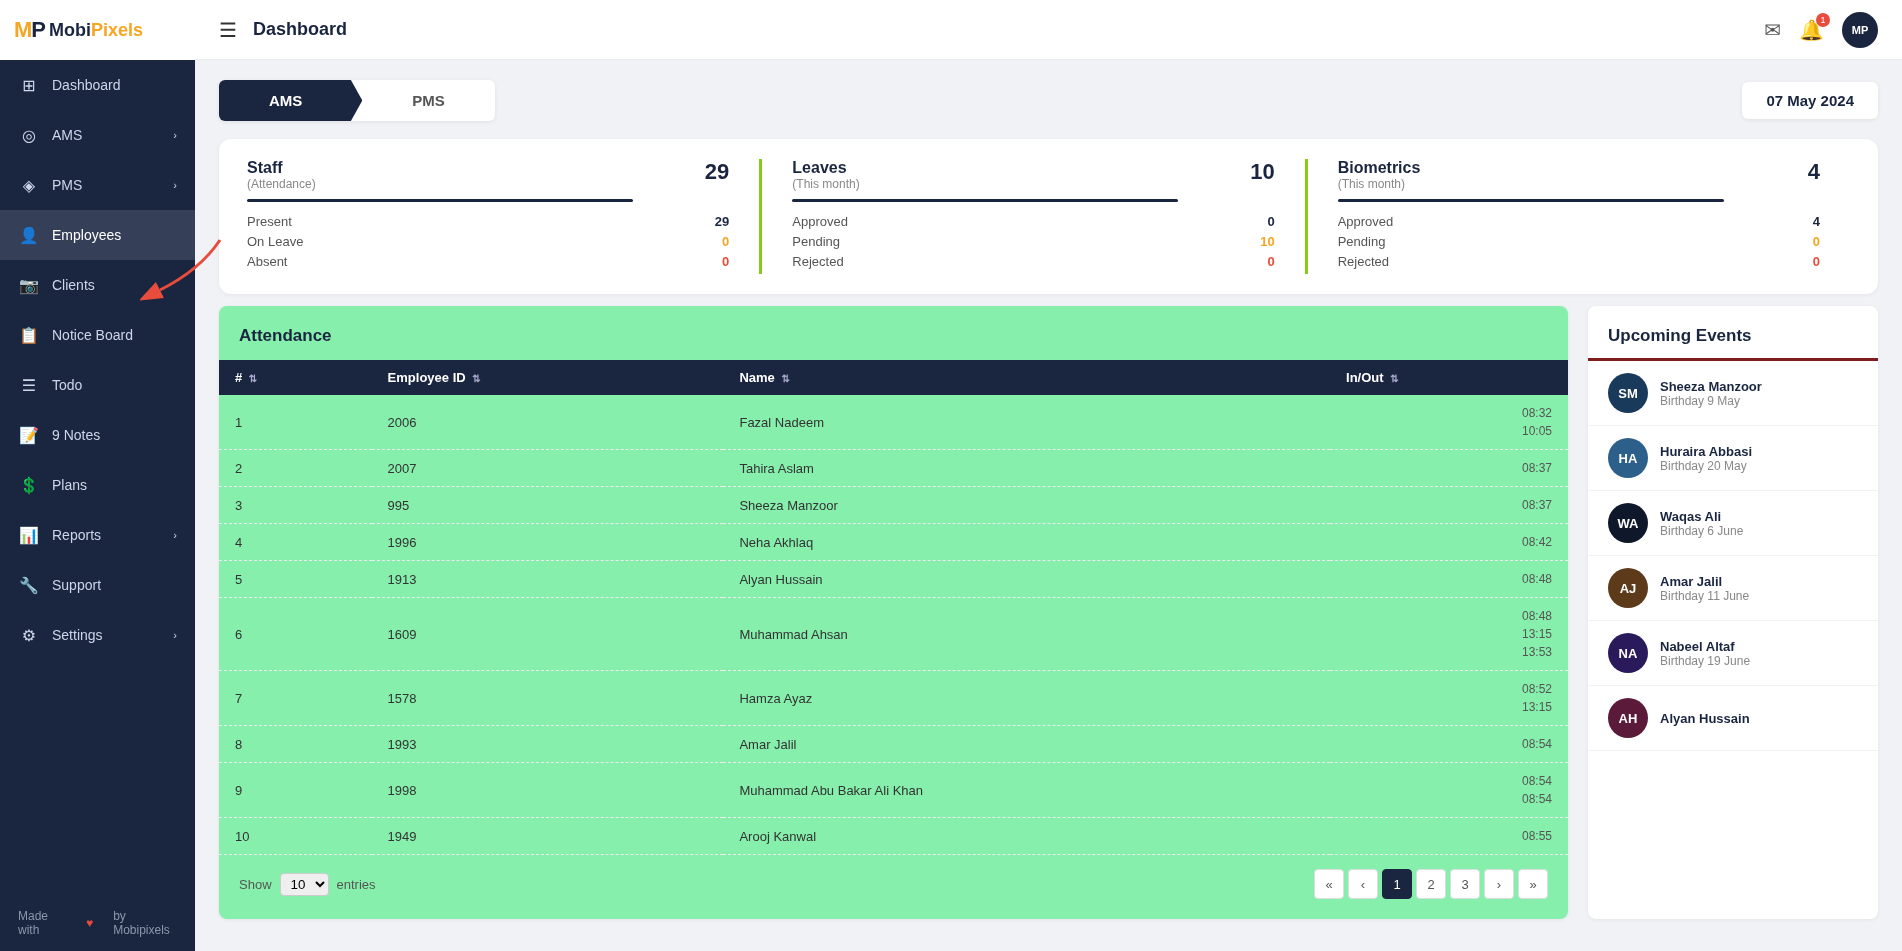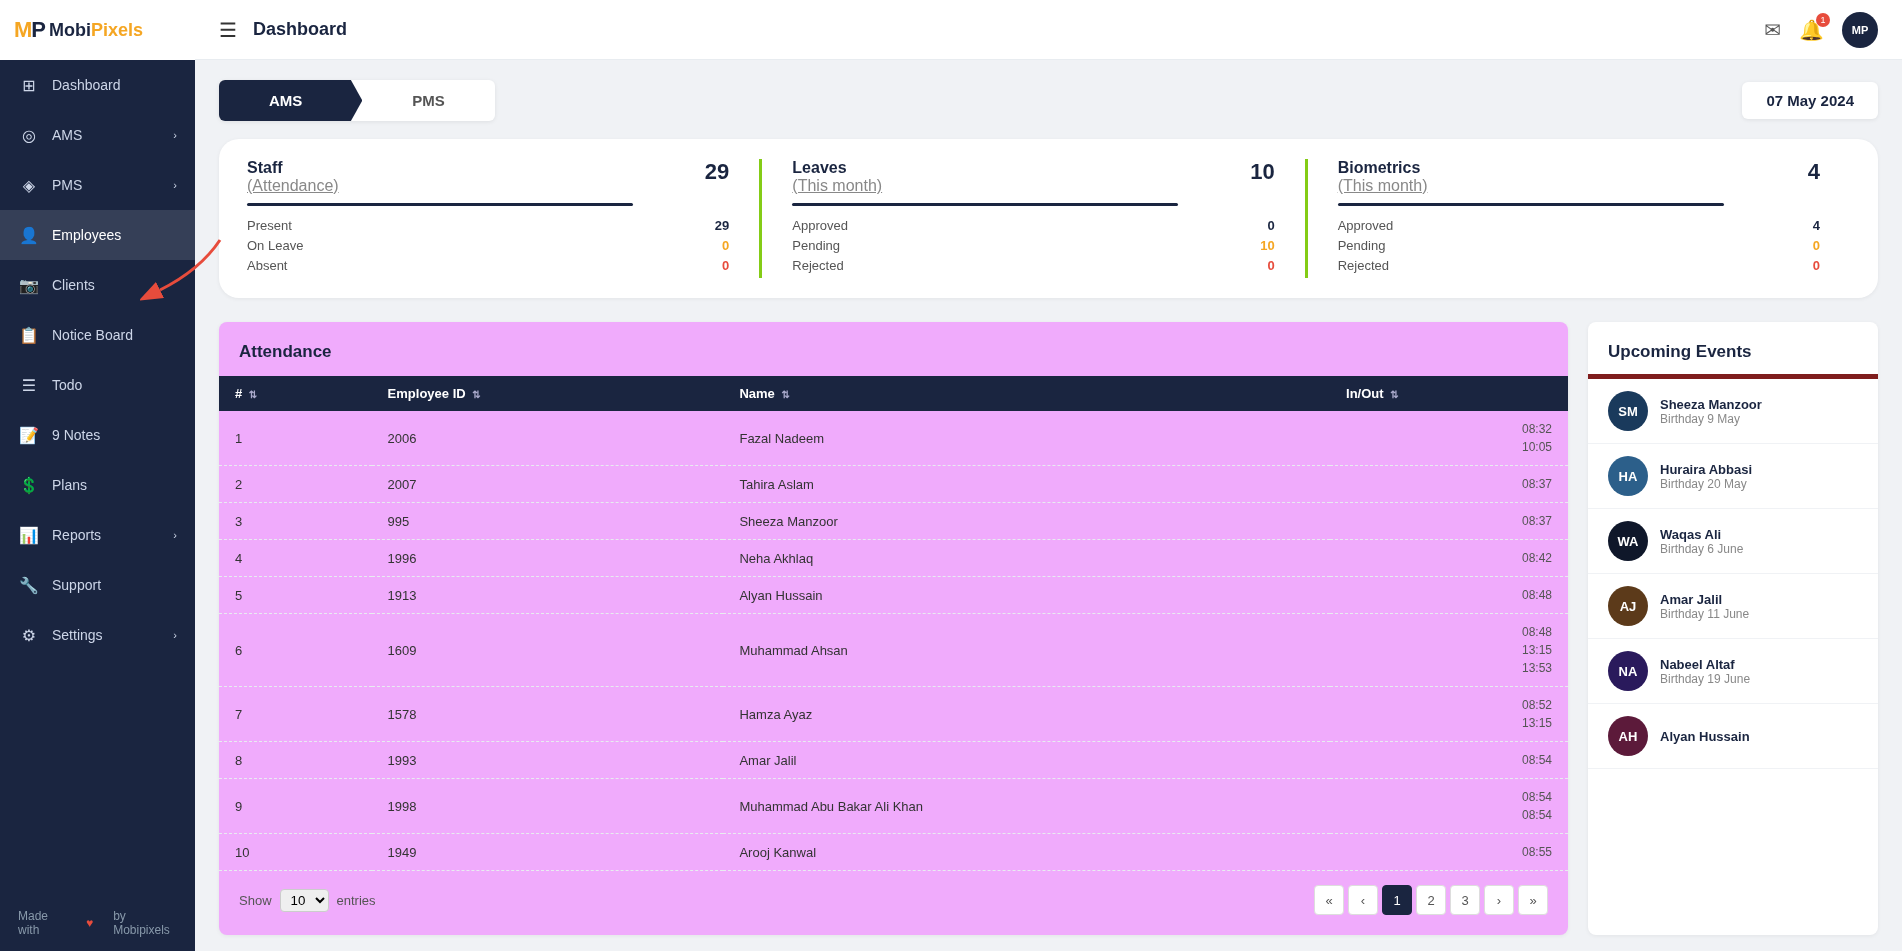--- a/index.html
+++ b/index.html
@@ -162,42 +162,42 @@
       border-radius: 6px;
       font-size: 15px;
       font-weight: 600;
       color: #1a2540;
       box-shadow: 0 1px 4px rgba(0,0,0,0.08);
     }
 
     
     .stats-card {
       background: #fff;
-      border-radius: 20px;
+      border-radius: 12px;
       padding: 20px 28px;
       display: flex;
       gap: 0;
-      margin-bottom: 24px;
+      margin-bottom: 12px;
       box-shadow: 0 1px 4px rgba(0,0,0,0.06);
     }
     .stat-section {
       flex: 1;
       padding-right: 30px;
     }
     .stat-section + .stat-section {
       padding-left: 30px;
       border-left: 3px solid #84cc16;
     }
     .stat-header {
       display: flex;
       justify-content: space-between;
       align-items: flex-start;
     }
     .stat-title { font-size: 16px; font-weight: 700; color: #1a2540; }
-    .stat-subtitle { font-size: 16px; color: #888; text-decoration: underline; }
+    .stat-subtitle { font-size: 12px; color: #888; }
     .stat-number { font-size: 22px; font-weight: 800; color: #1a2540; }
     .stat-divider {
       height: 3px;
       background: #1a2540;
       margin: 8px 0 12px 0;
       border-radius: 2px;
       width: 80%;
     }
     .stat-row {
       display: flex;
@@ -211,21 +211,21 @@
     .val-yellow { color: #f5a623; }
     .val-red { color: #e74c3c; }
 
     
     .bottom-section {
       display: flex;
       gap: 20px;
     }
     .attendance-panel {
       flex: 1;
-      background: #f0abfc;
+      background: #86efac;
       border-radius: 8px;
       padding: 20px 0;
       box-shadow: 0 1px 4px rgba(0,0,0,0.06);
     }
     .panel-title {
       font-size: 17px;
       font-weight: 700;
       color: #1a2540;
       padding: 0 20px 14px;
     }
@@ -281,21 +281,21 @@
     .events-panel {
       width: 290px;
       min-width: 260px;
       background: #fff;
       border-radius: 8px;
       padding: 20px 0;
       box-shadow: 0 1px 4px rgba(0,0,0,0.06);
       display: flex;
       flex-direction: column;
     }
-    .events-panel .panel-title { border-bottom: 5px solid #7f1d1d; padding-bottom: 12px; }
+    .events-panel .panel-title { border-bottom: 3px solid #7f1d1d; padding-bottom: 12px; }
     .event-list { overflow-y: auto; flex: 1; }
     .event-item {
       display: flex;
       align-items: center;
       gap: 12px;
       padding: 12px 20px;
       border-bottom: 1px solid #f0f2f5;
     }
     .event-avatar {
       width: 40px;

